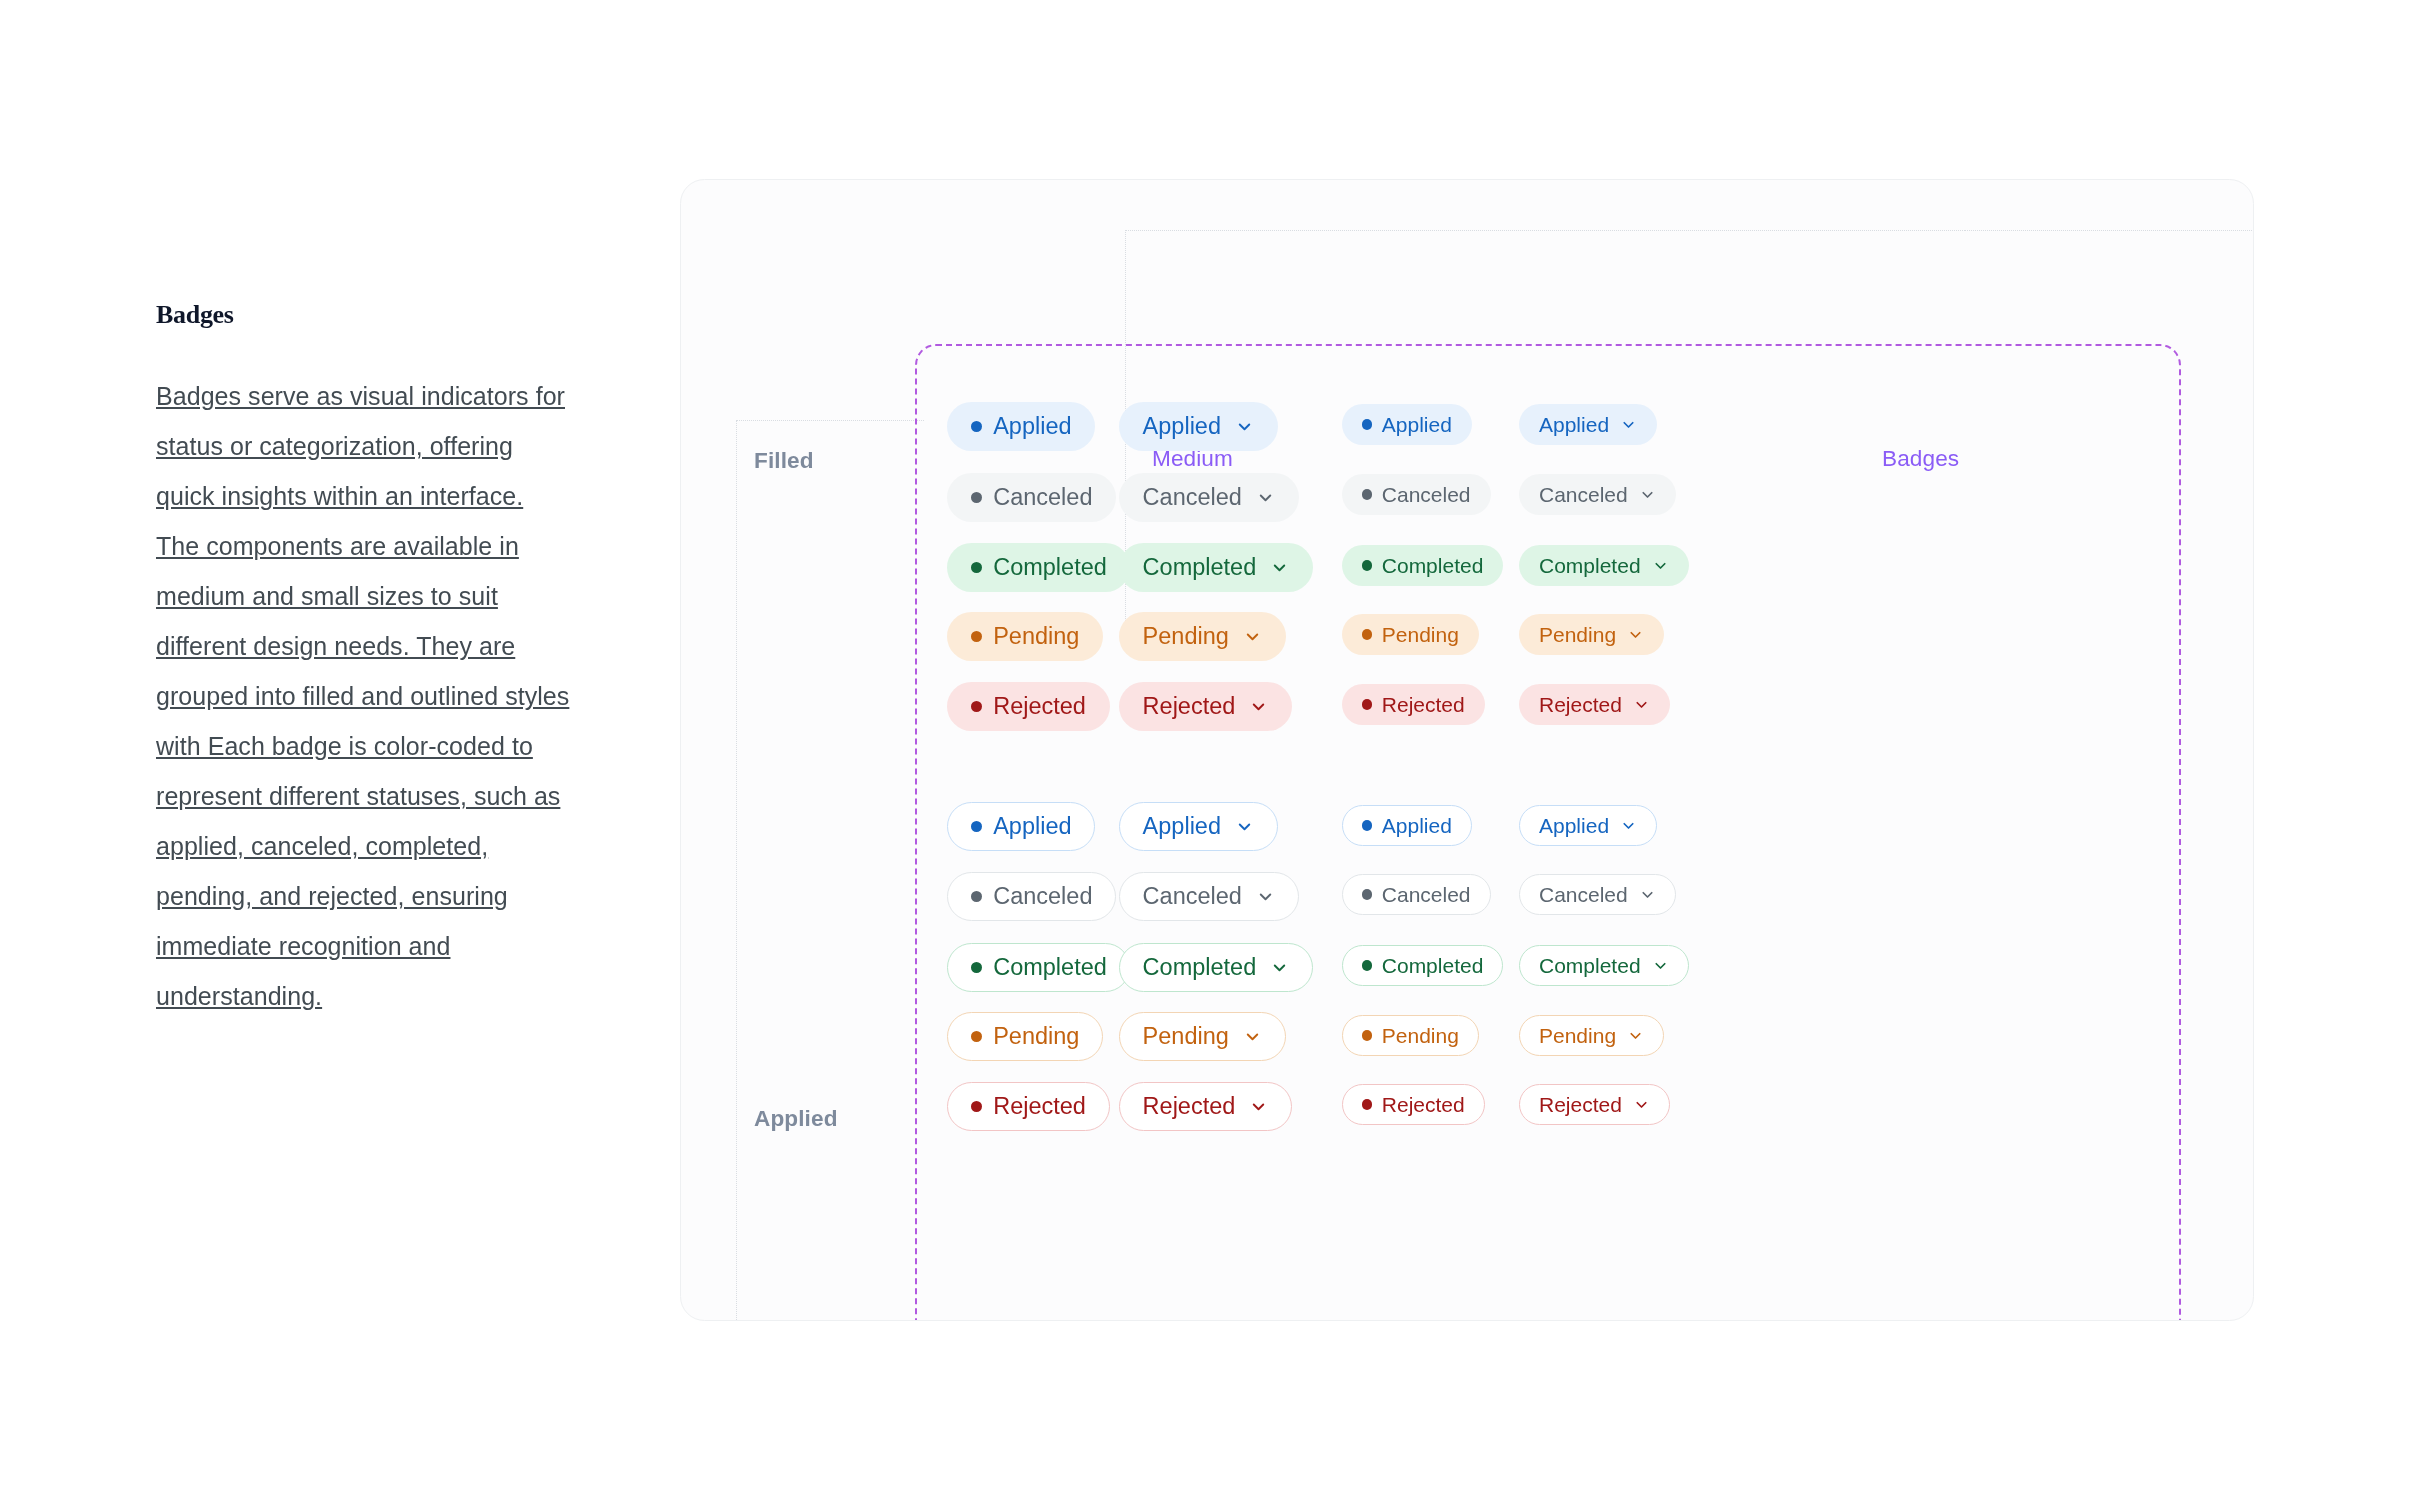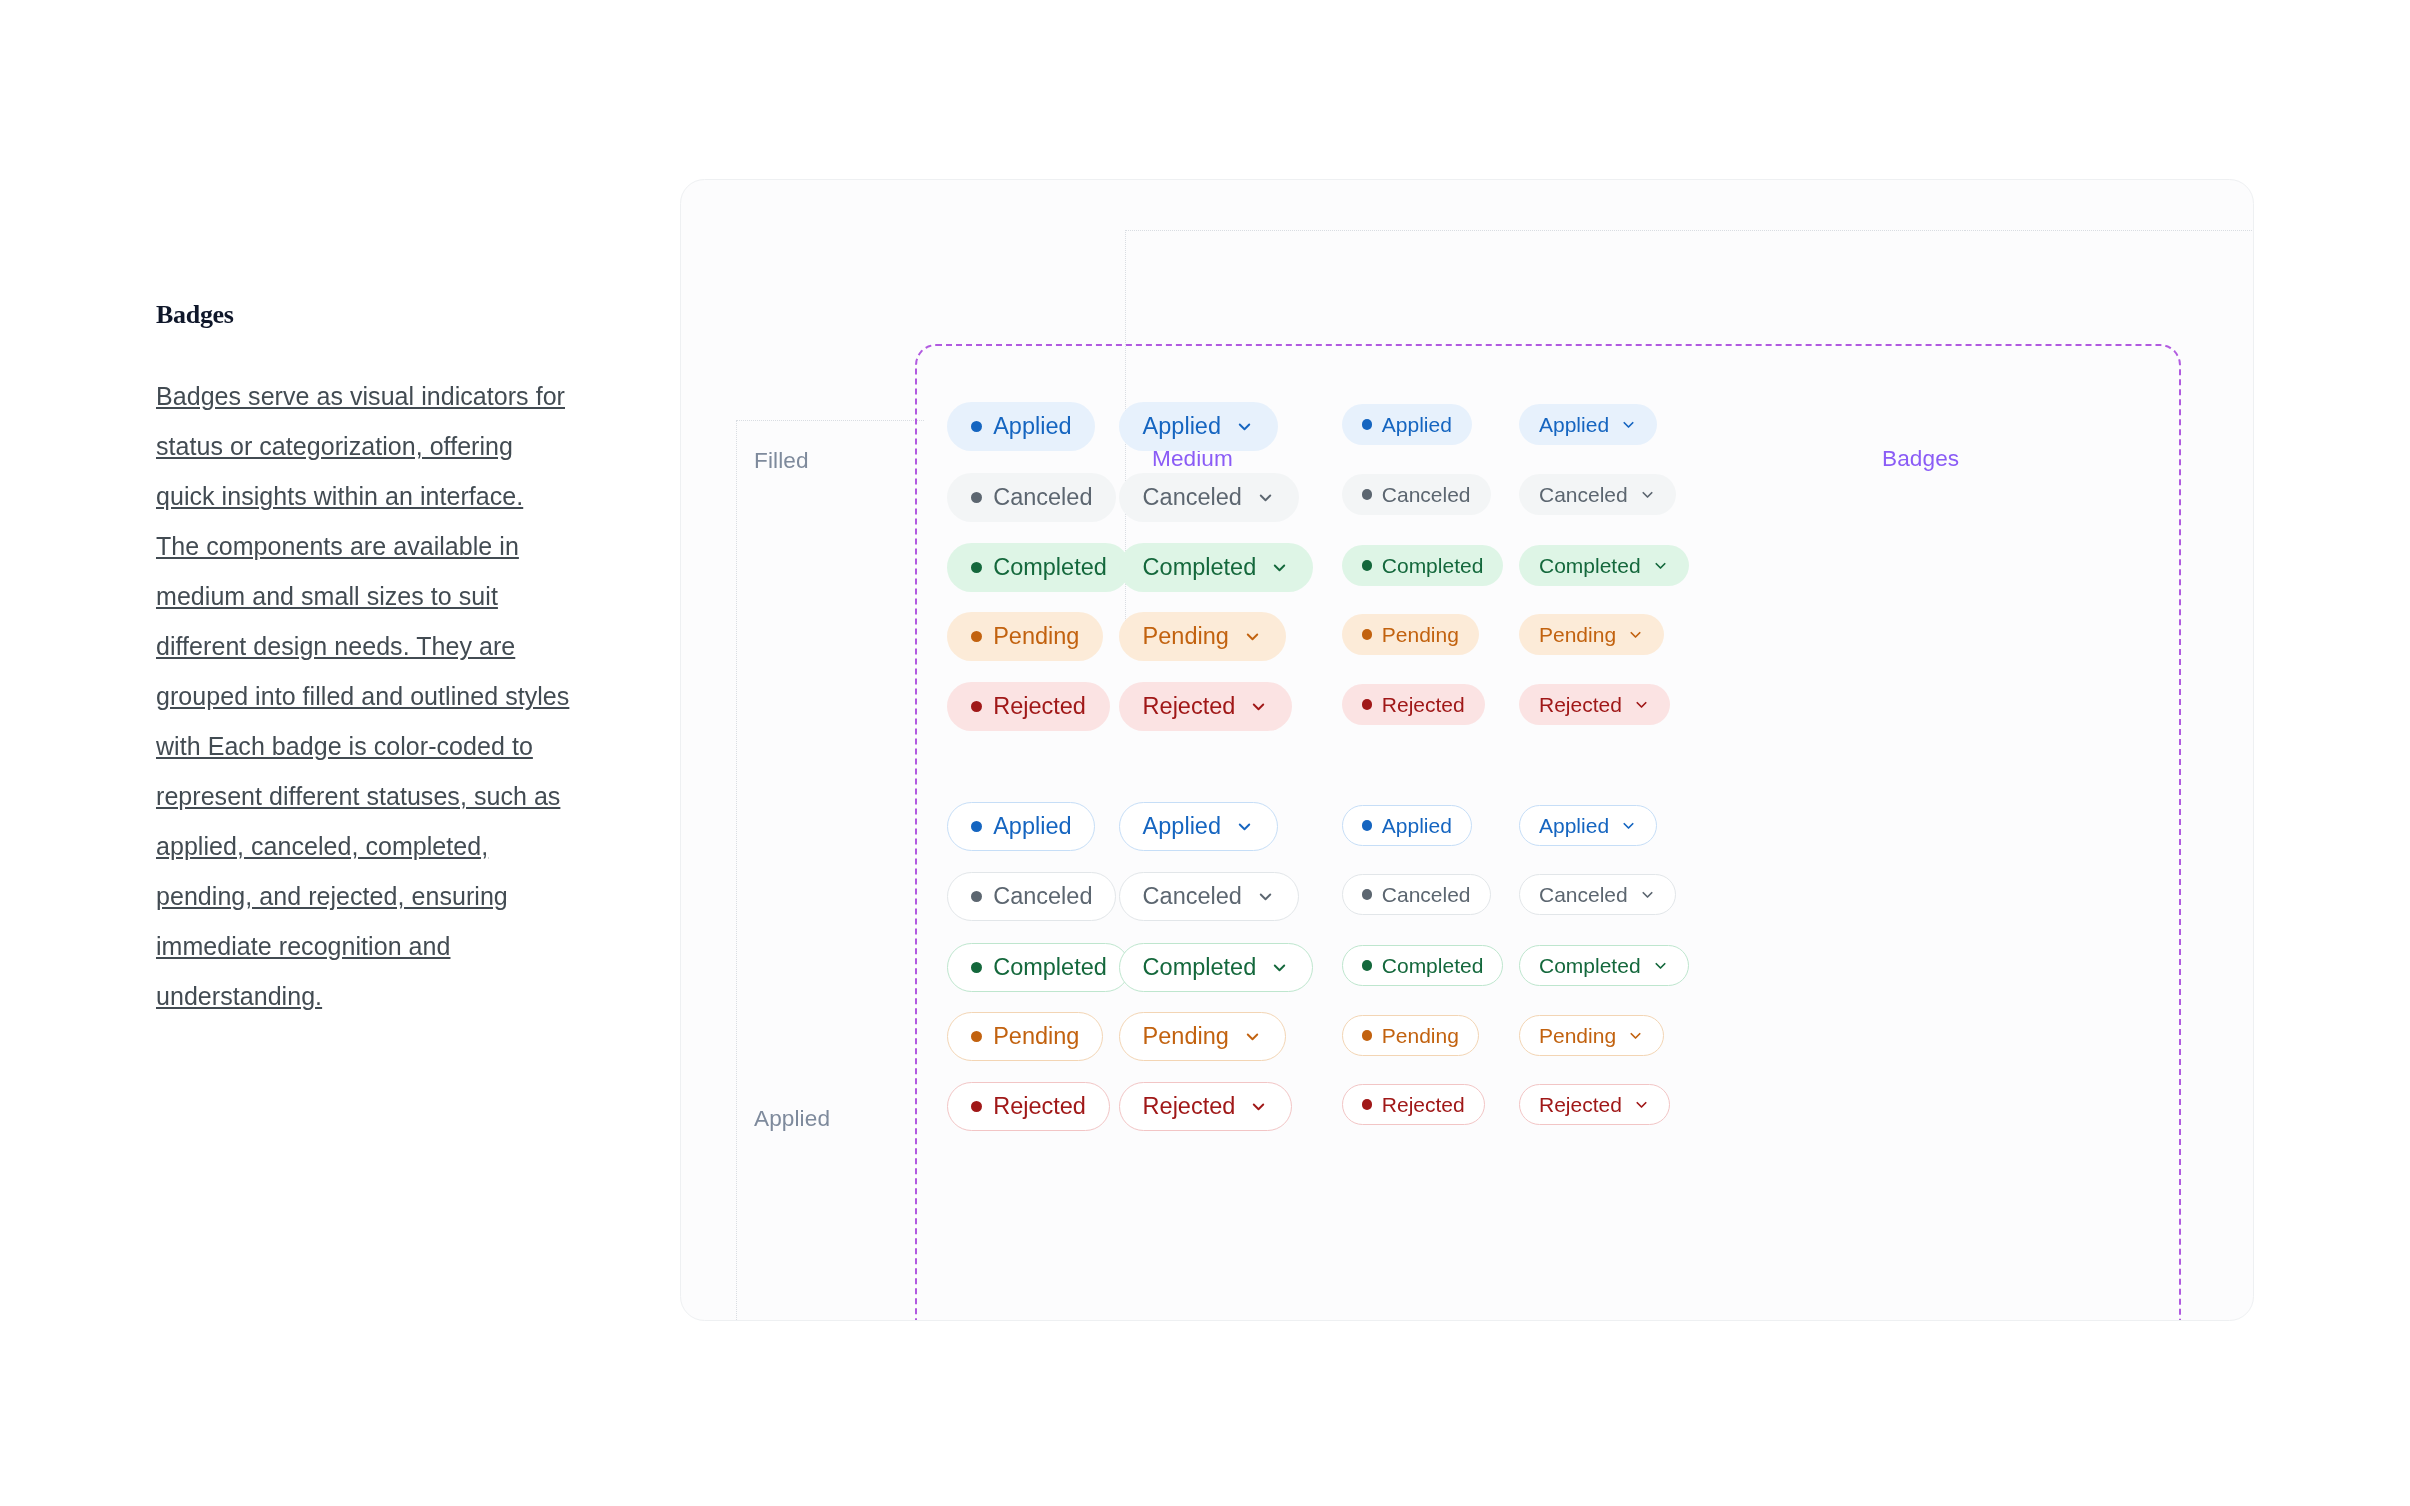--- a/index.html
+++ b/index.html
@@ -108,21 +108,21 @@
     white-space: nowrap;
   }
   .size-label.medium { left: 471px; top: 266px; transform: translate(0,0); }
   .size-label.small  { left: 1201px; top: 266px; }
 
   
   .style-label {
     position: absolute;
     font-size: 22.6px;
     color: #7e8a9c;
-    font-weight: 400;
+    font-weight: 700;
     letter-spacing: 0.1px;
     white-space: nowrap;
     z-index: 3;
   }
   .style-label.filled   { left: 73px;  top: 268px; }
   .style-label.outlined { left: 73px;  top: 926px; }
 
   
   .dashed-frame {
     position: absolute;

